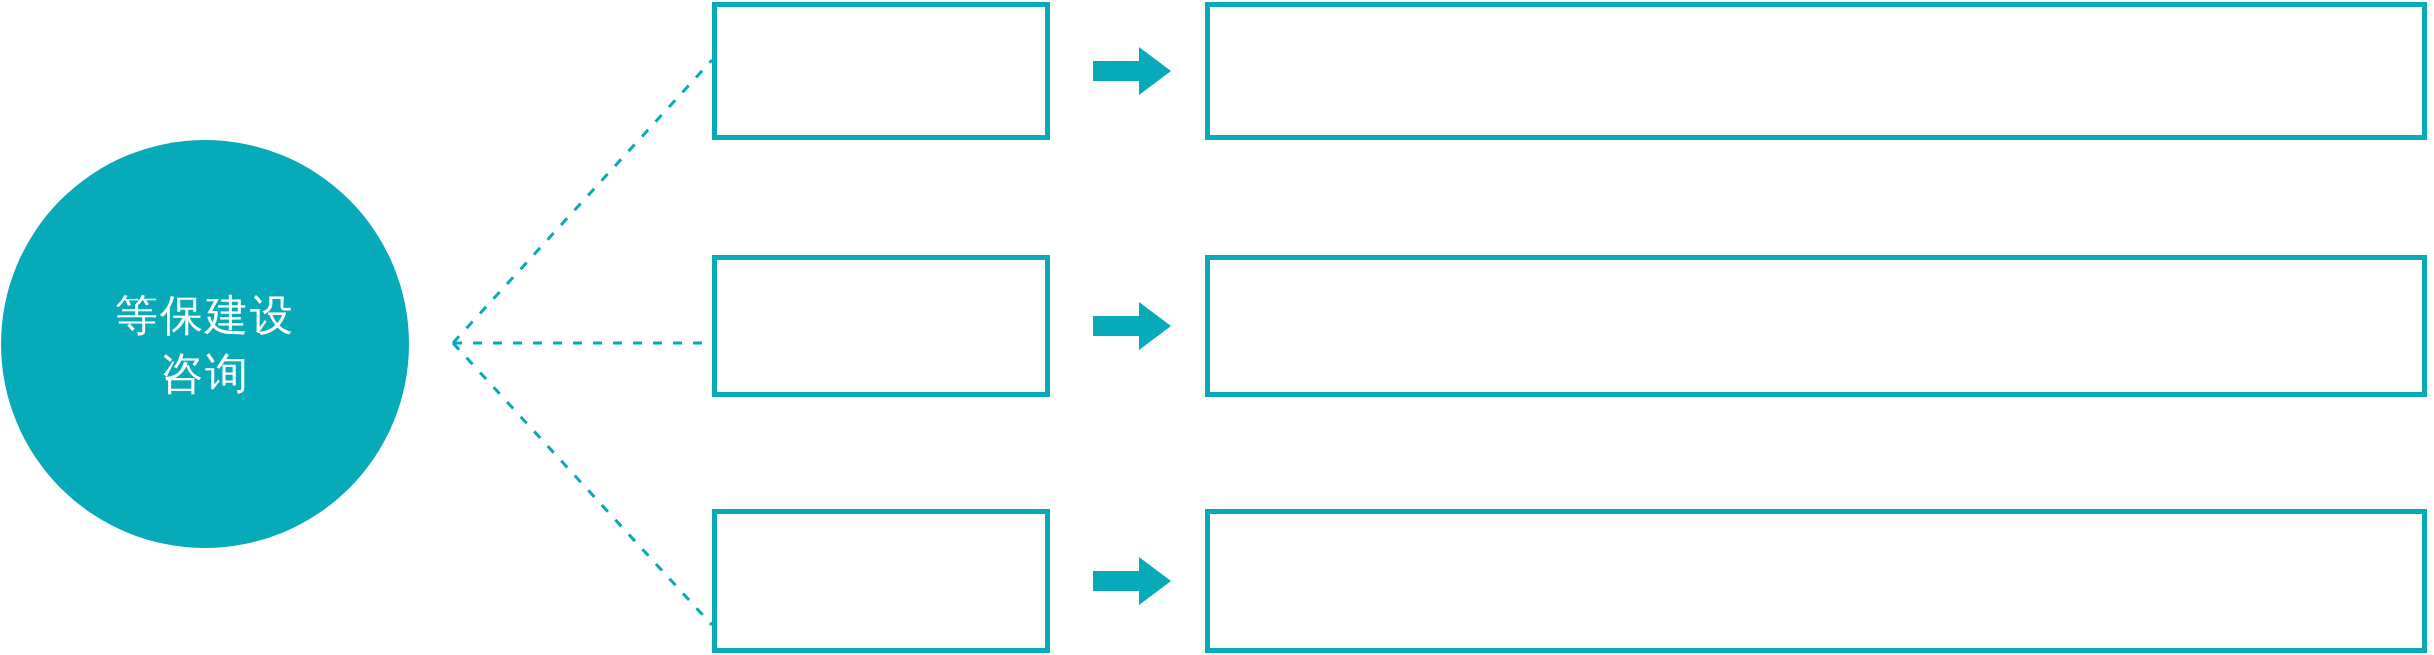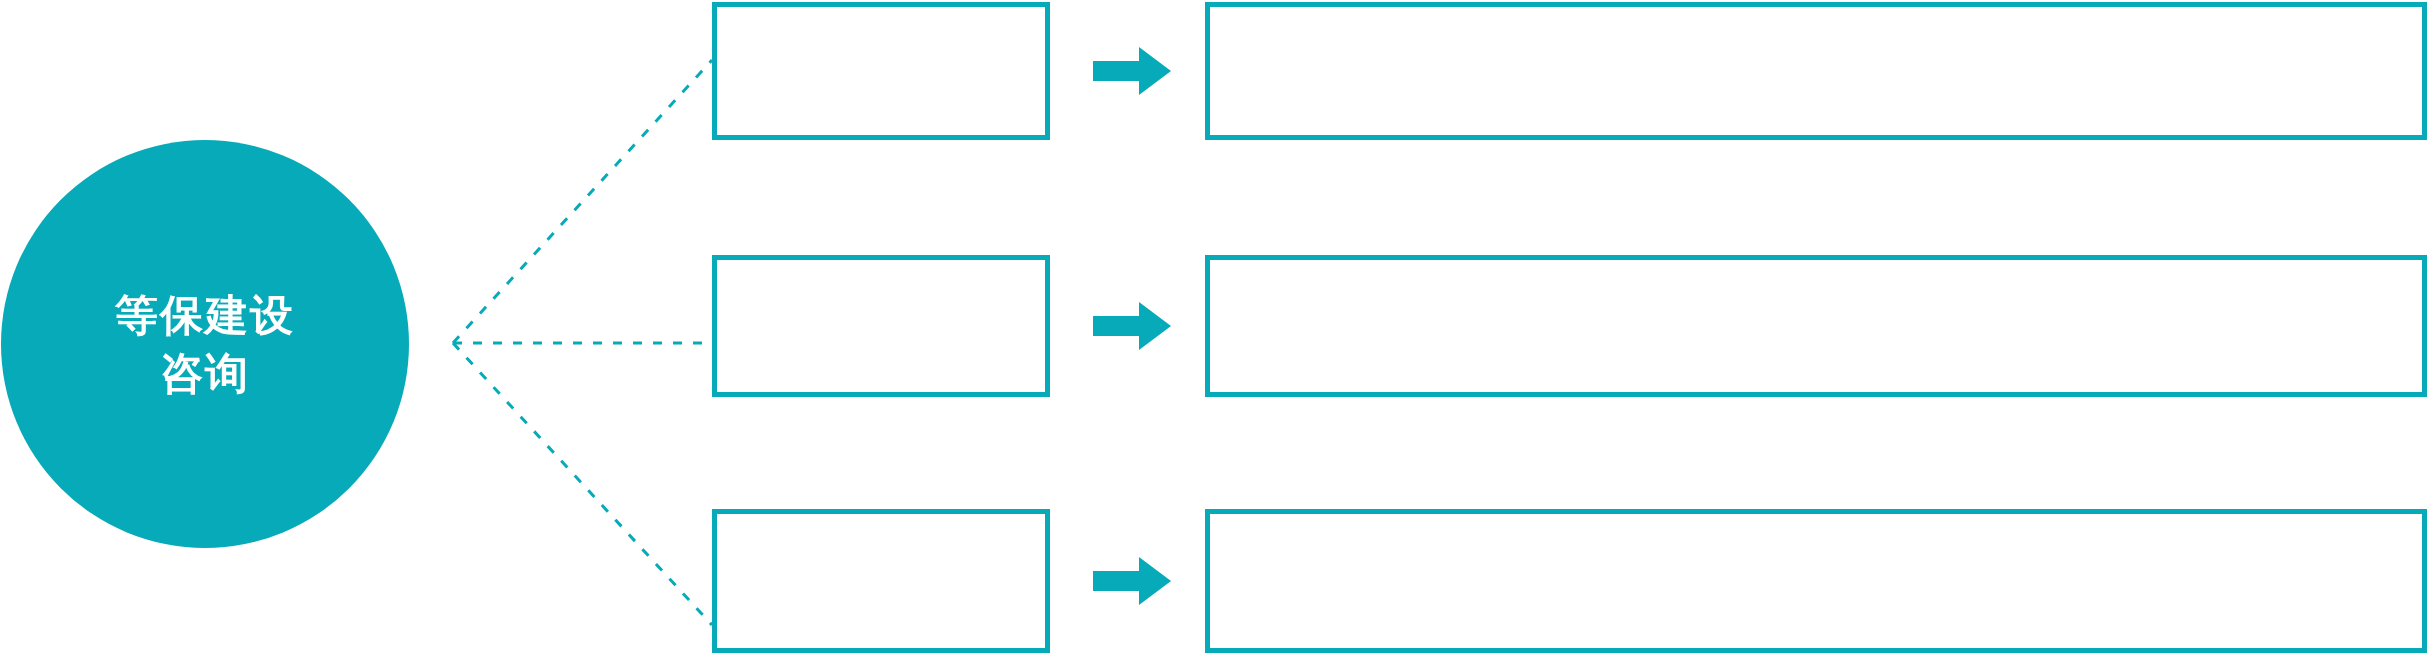--- a/index.html
+++ b/index.html
@@ -34,21 +34,21 @@
     align-items: center;
     justify-content: center;
     box-sizing: border-box;
   }
   .hub-label {
     color: #ffffff;
     font-size: 43px;
     line-height: 1.35;
     letter-spacing: 2px;
     text-align: center;
-    font-weight: 700;
+    font-weight: 400;
     white-space: pre-line;
     user-select: none;
   }
 
   
   .connector-layer {
     position: absolute;
     left: 0;
     top: 0;
     width: 2434px;

